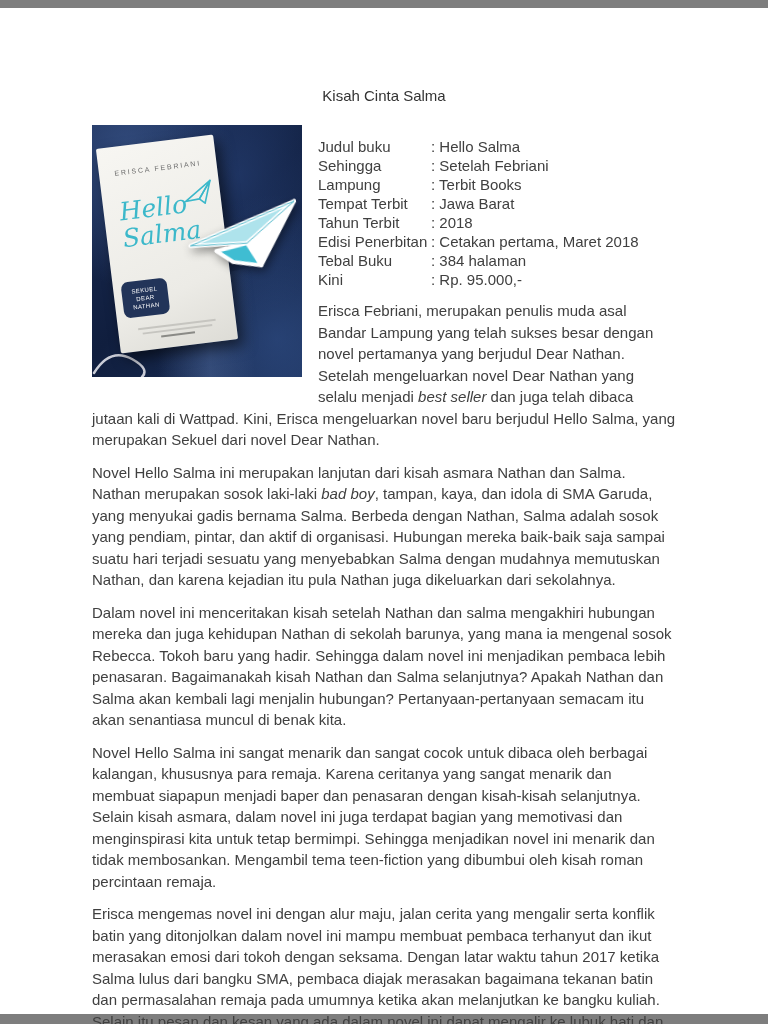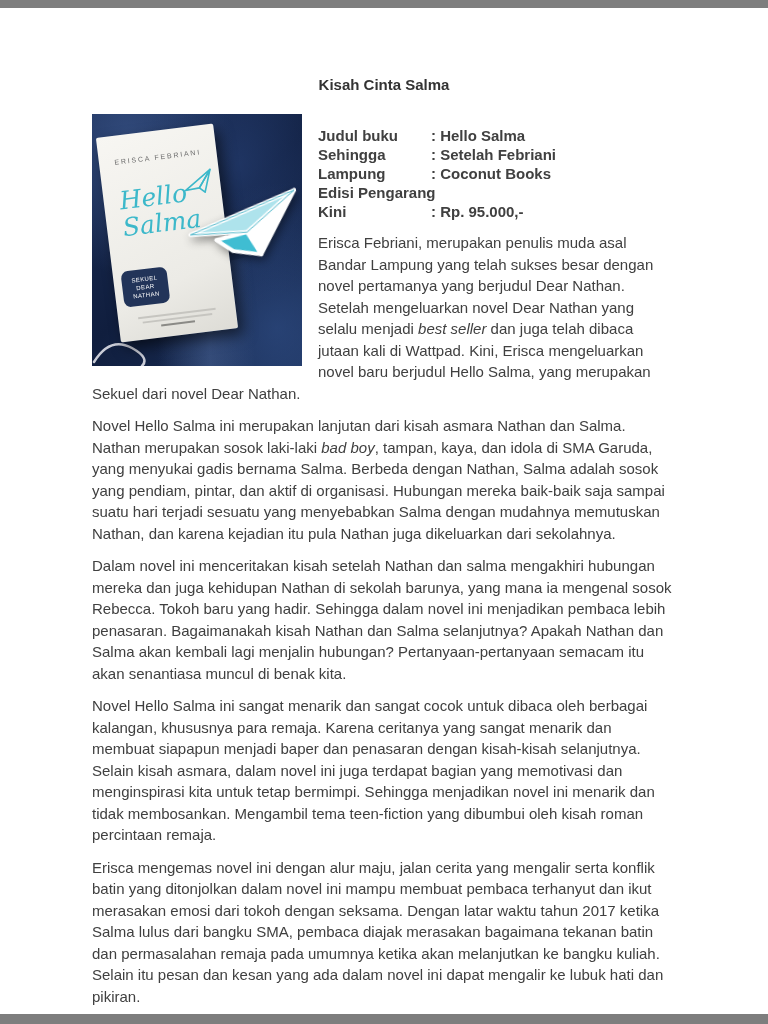--- a/index.html
+++ b/index.html
@@ -15,25 +15,25 @@
     background:#ffffff;
   }
   .content {
     padding:68px 92px 0 92px;
     color:#404040;
     font-size:15px;
     line-height:21.5px;
   }
   .doc-title {
     text-align:center;
-    font-weight:bold;
+    font-weight:normal;
     font-size:15px;
     line-height:18px;
     color:#333333;
-    margin:0 0 20px 0;
+    margin:11px 0 20px 0;
   }
   
   .photo {
     float:left;
     width:210px; height:252px;
     margin:0 16px 10px 0;
     position:relative;
     overflow:hidden;
     background:
       radial-gradient(ellipse at 18% 12%, rgba(72,104,164,0.55) 0%, rgba(72,104,164,0) 42%),
@@ -95,21 +95,21 @@
     filter:drop-shadow(2px 4px 5px rgba(0,0,0,0.45));
     transform:rotate(-6deg);
   }
   .thread { position:absolute; left:0; bottom:0; width:90px; height:70px; }
   
   .meta {
     display:flex; flex-direction:column;
     padding-top:12px;
     line-height:19px;
   }
-  .meta-row { display:flex;font-weight:bold; }
+  .meta-row { display:flex; }
   .meta-label { width:113px; flex:none; white-space:nowrap; }
   .meta-value { white-space:nowrap; }
   
   .paragraphs p { margin:11px 0 0 0; }
 </style>
 </head>
 <body>
 
 <div class="page">
   <div class="content">
@@ -153,24 +153,37 @@
         <div class="meta-row">
           <span class="meta-label">Judul buku</span>
           <span class="meta-value">: Hello Salma</span>
         </div>
         <div class="meta-row">
           <span class="meta-label">Sehingga</span>
           <span class="meta-value">: Setelah Febriani</span>
         </div>
         <div class="meta-row">
           <span class="meta-label">Lampung</span>
-          <span class="meta-value">: Coconut Books</span>
+          <span class="meta-value">: Terbit Books</span>
         </div>
         <div class="meta-row">
-          <span class="meta-label">Edisi Pengarang</span>
+          <span class="meta-label">Tempat Terbit</span>
+          <span class="meta-value">: Jawa Barat</span>
+        </div>
+        <div class="meta-row">
+          <span class="meta-label">Tahun Terbit</span>
+          <span class="meta-value">: 2018</span>
+        </div>
+        <div class="meta-row">
+          <span class="meta-label">Edisi Penerbitan</span>
+          <span class="meta-value">: Cetakan pertama, Maret 2018</span>
+        </div>
+        <div class="meta-row">
+          <span class="meta-label">Tebal Buku</span>
+          <span class="meta-value">: 384 halaman</span>
         </div>
         <div class="meta-row">
           <span class="meta-label">Kini</span>
           <span class="meta-value">: Rp. 95.000,-</span>
         </div>
       </div>
 
     <div class="paragraphs">
         <p><span>Erisca Febriani, merupakan penulis muda asal Bandar Lampung yang telah sukses besar dengan novel pertamanya yang berjudul Dear Nathan. Setelah mengeluarkan novel Dear Nathan yang selalu menjadi </span><span style="font-style: italic;">best seller</span><span> dan juga telah dibaca jutaan kali di Wattpad. Kini, Erisca mengeluarkan novel baru berjudul Hello Salma, yang merupakan Sekuel dari novel Dear Nathan.</span></p>
         <p><span>Novel Hello Salma ini merupakan lanjutan dari kisah asmara Nathan dan Salma. Nathan merupakan sosok laki-laki </span><span style="font-style: italic;">bad boy</span><span>, tampan, kaya, dan idola di SMA Garuda, yang menyukai gadis bernama Salma. Berbeda dengan Nathan, Salma adalah sosok yang pendiam, pintar, dan aktif di organisasi. Hubungan mereka baik-baik saja sampai suatu hari terjadi sesuatu yang menyebabkan Salma dengan mudahnya memutuskan Nathan, dan karena kejadian itu pula Nathan juga dikeluarkan dari sekolahnya.</span></p>

